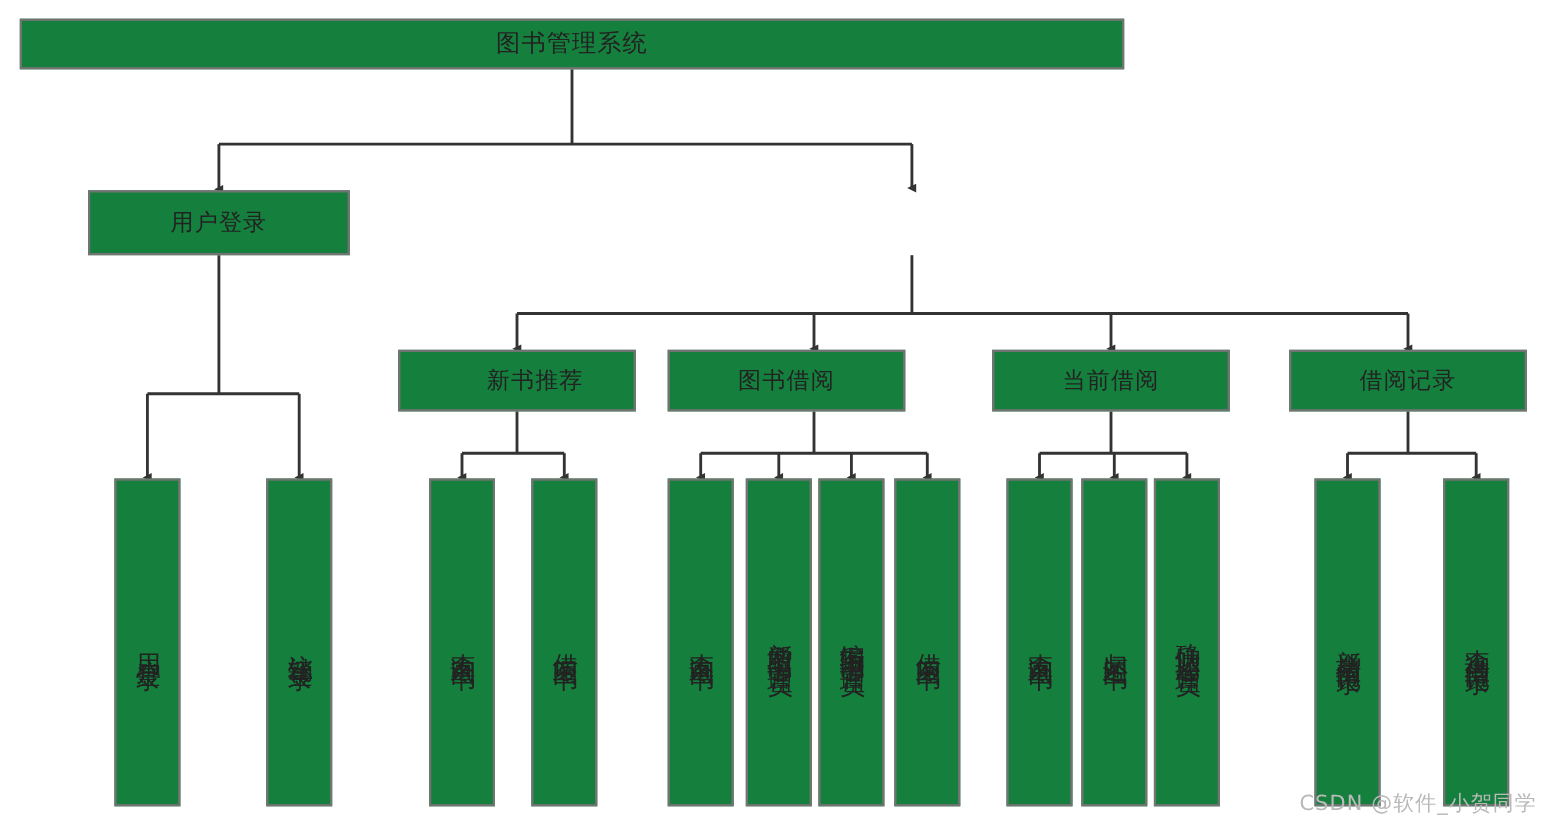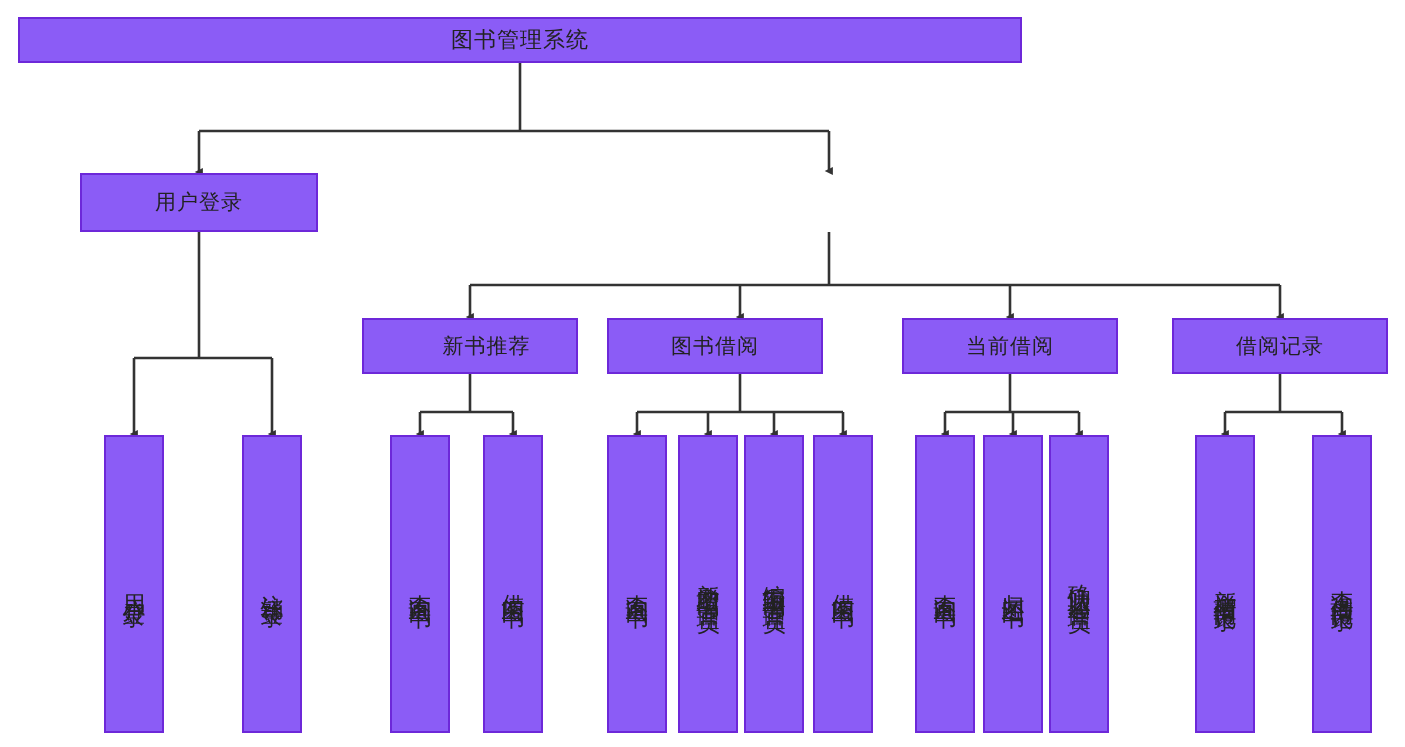--- a/index.html
+++ b/index.html
@@ -10,22 +10,22 @@
     font-family:"DejaVu Sans","Liberation Sans",sans-serif;
     overflow:hidden;
     position:relative;
   }
   #diagram-root{position:absolute;left:0;top:0;width:1405px;height:747px;}
   svg.connector-layer{position:absolute;left:0;top:0;width:1405px;height:747px;}
 
   .node{
     position:absolute;
     box-sizing:border-box;
-    background:#8b5cf6;
-    border:2px solid #6d28d9;
+    background:#15803d;
+    border:2px solid #737373;
     display:flex;
     align-items:center;
     justify-content:center;
     color:#222222;
   }
   .node .node-label{
     display:block;
     text-align:center;
     line-height:1.18;
     white-space:nowrap;
@@ -170,13 +170,14 @@
     <span class="node-label">确认归还（管理员）</span>
   </div>
 
   <div class="node vert" style="left: 1195px; top: 435px; width: 60px; height: 298px;">
     <span class="node-label">新增借阅记录</span>
   </div>
   <div class="node vert" style="left: 1312px; top: 435px; width: 60px; height: 298px;">
     <span class="node-label">查询借阅记录</span>
   </div>
 
+  <div class="watermark">CSDN @软件_小贺同学</div>
 </div>
 
 </body></html>

